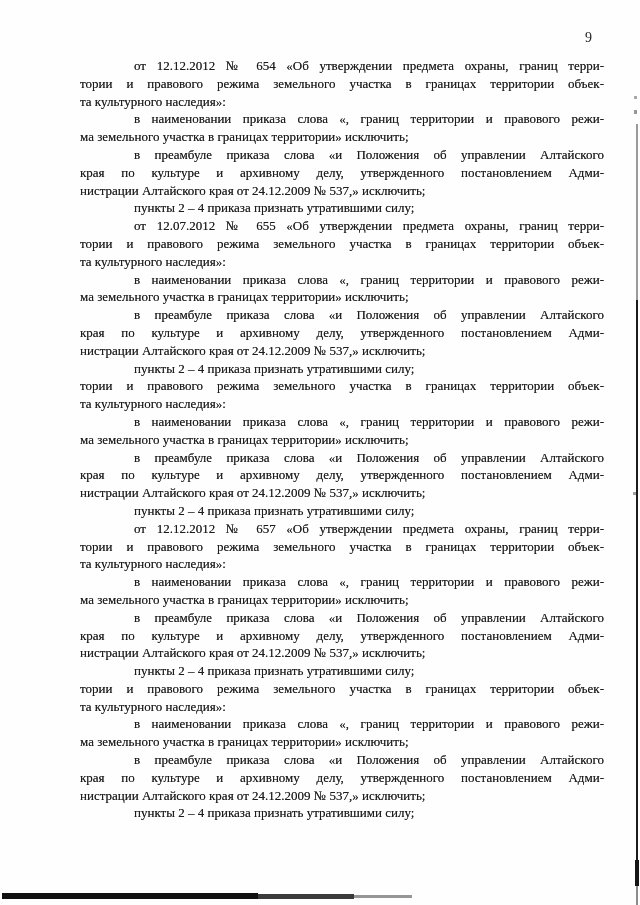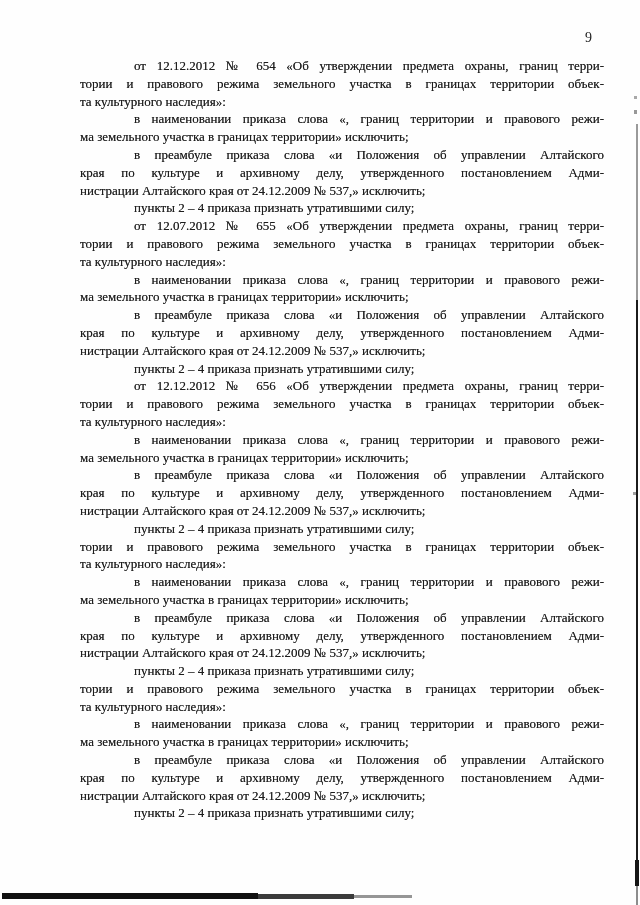--- a/index.html
+++ b/index.html
@@ -94,39 +94,39 @@
           <div class="line first">в преамбуле приказа слова «и Положения об управлении Алтайского</div>
           <div class="line">края по культуре и архивному делу, утвержденного постановлением Адми-</div>
           <div class="line last">нистрации Алтайского края от 24.12.2009 № 537,» исключить;</div>
         </div>
         <div class="paragraph">
           <div class="line first last">пункты 2 – 4 приказа признать утратившими силу;</div>
         </div>
       </div>
       <div class="block">
         <div class="paragraph">
-          <div class="line first">от 12.12.2012 № 656 «Об утверждении предмета охраны, границ терри-</div>
           <div class="line">тории и правового режима земельного участка в границах территории объек-</div>
           <div class="line last">та культурного наследия»:</div>
         </div>
         <div class="paragraph">
           <div class="line first">в наименовании приказа слова «, границ территории и правового режи-</div>
           <div class="line last">ма земельного участка в границах территории» исключить;</div>
         </div>
         <div class="paragraph">
           <div class="line first">в преамбуле приказа слова «и Положения об управлении Алтайского</div>
           <div class="line">края по культуре и архивному делу, утвержденного постановлением Адми-</div>
           <div class="line last">нистрации Алтайского края от 24.12.2009 № 537,» исключить;</div>
         </div>
         <div class="paragraph">
           <div class="line first last">пункты 2 – 4 приказа признать утратившими силу;</div>
         </div>
       </div>
       <div class="block">
         <div class="paragraph">
+          <div class="line first">от 12.12.2012 № 657 «Об утверждении предмета охраны, границ терри-</div>
           <div class="line">тории и правового режима земельного участка в границах территории объек-</div>
           <div class="line last">та культурного наследия»:</div>
         </div>
         <div class="paragraph">
           <div class="line first">в наименовании приказа слова «, границ территории и правового режи-</div>
           <div class="line last">ма земельного участка в границах территории» исключить;</div>
         </div>
         <div class="paragraph">
           <div class="line first">в преамбуле приказа слова «и Положения об управлении Алтайского</div>
           <div class="line">края по культуре и архивному делу, утвержденного постановлением Адми-</div>

